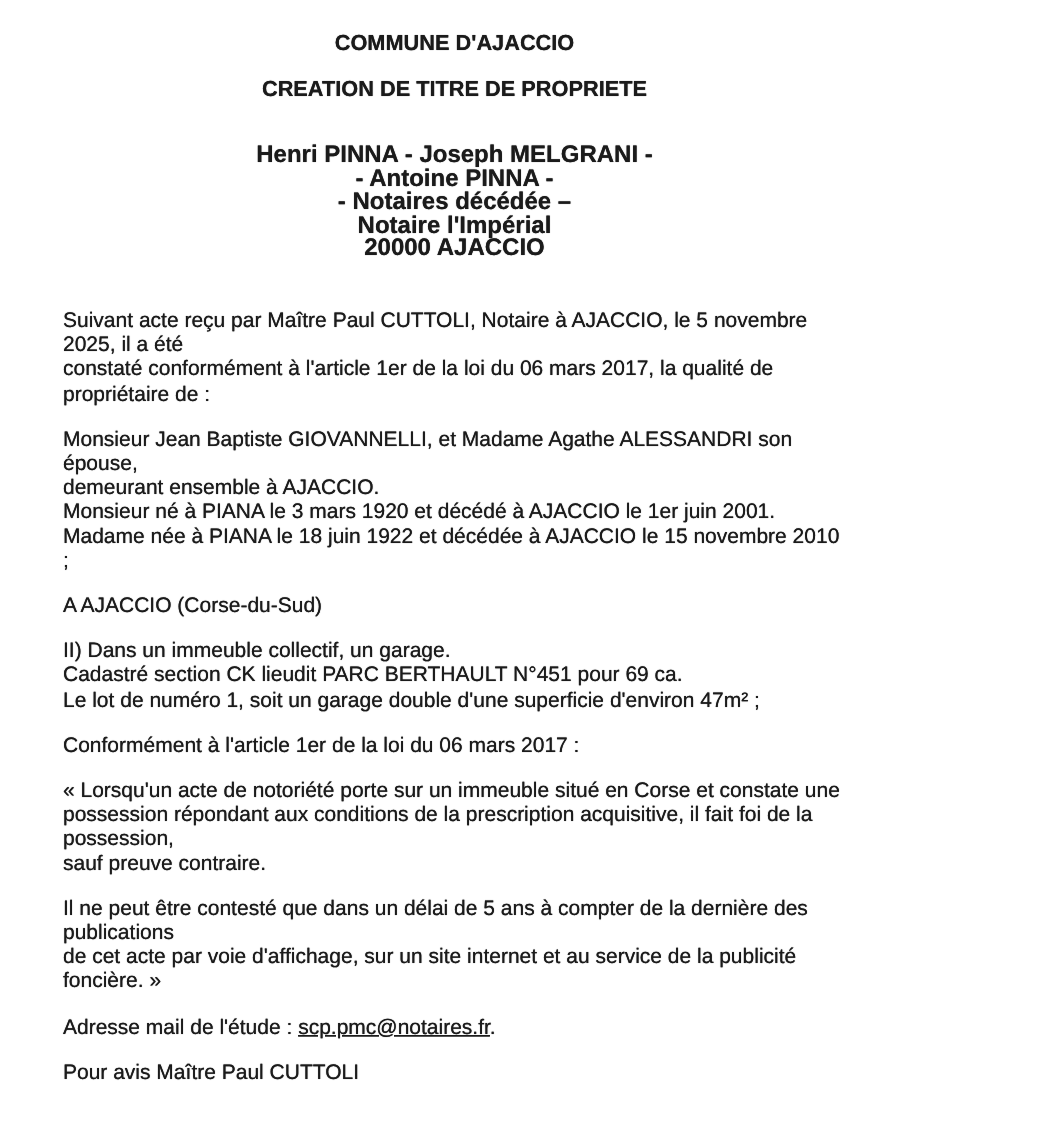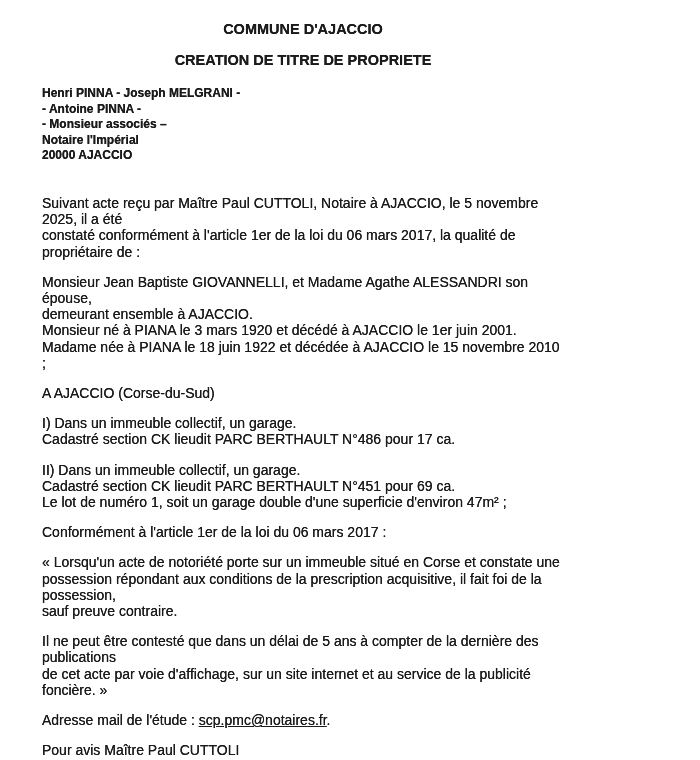--- a/index.html
+++ b/index.html
@@ -21,25 +21,26 @@
   
   .page * { text-shadow: 0 0 0.5px currentColor; }
 
   .doc-title, .doc-subtitle {
     text-align: center;
     font-weight: bold;
     font-size: 14.5px;
     line-height: 17px;
     margin: 0 0 14px 0;
   }
-  .doc-subtitle { margin-bottom: 17px; }
+  .doc-subtitle { margin-bottom: 27px; }
 
   .letterhead {
+    text-align: center;
     font-weight: bold;
-    font-size: 12px;
+    font-size: 16px;
     line-height: 15.6px;
     margin: 0 0 31px 0;
   }
 
   .body-text {
     font-size: 14px;
     line-height: 16.2px;
     margin: 0 0 14px 0;
     white-space: pre-line;
   }
@@ -54,38 +55,36 @@
 
 <div class="page">
 
   <div class="doc-title">COMMUNE D'AJACCIO</div>
 
   <div class="doc-subtitle">CREATION DE TITRE DE PROPRIETE</div>
 
   <div class="letterhead">
     <div>Henri PINNA - Joseph MELGRANI -</div>
     <div>- Antoine PINNA -</div>
-    <div>- Monsieur associés –</div>
+    <div>- Notaires décédée –</div>
     <div>Notaire l'Impérial</div>
     <div>20000 AJACCIO</div>
   </div>
 
   <p class="body-text">Suivant acte reçu par Maître Paul CUTTOLI, Notaire à AJACCIO, le 5 novembre 2025, il a été
 constaté conformément à l'article 1er de la loi du 06 mars 2017, la qualité de propriétaire de :</p>
 
   <p class="body-text">Monsieur Jean Baptiste GIOVANNELLI, et Madame Agathe ALESSANDRI son épouse,
 demeurant ensemble à AJACCIO.
 Monsieur né à PIANA le 3 mars 1920 et décédé à AJACCIO le 1er juin 2001.
 Madame née à PIANA le 18 juin 1922 et décédée à AJACCIO le 15 novembre 2010 ;</p>
 
 
   <p class="body-text">A AJACCIO (Corse-du-Sud)</p>
 
-  <p class="body-text">I) Dans un immeuble collectif, un garage.
-Cadastré section CK lieudit PARC BERTHAULT N°486 pour 17 ca.</p>
 
   <p class="body-text">II) Dans un immeuble collectif, un garage.
 Cadastré section CK lieudit PARC BERTHAULT N°451 pour 69 ca.
 Le lot de numéro 1, soit un garage double d'une superficie d'environ 47m² ;</p>
 
   <p class="body-text">Conformément à l'article 1er de la loi du 06 mars 2017 :</p>
 
   <p class="body-text">« Lorsqu'un acte de notoriété porte sur un immeuble situé en Corse et constate une
 possession répondant aux conditions de la prescription acquisitive, il fait foi de la possession,
 sauf preuve contraire.</p>

